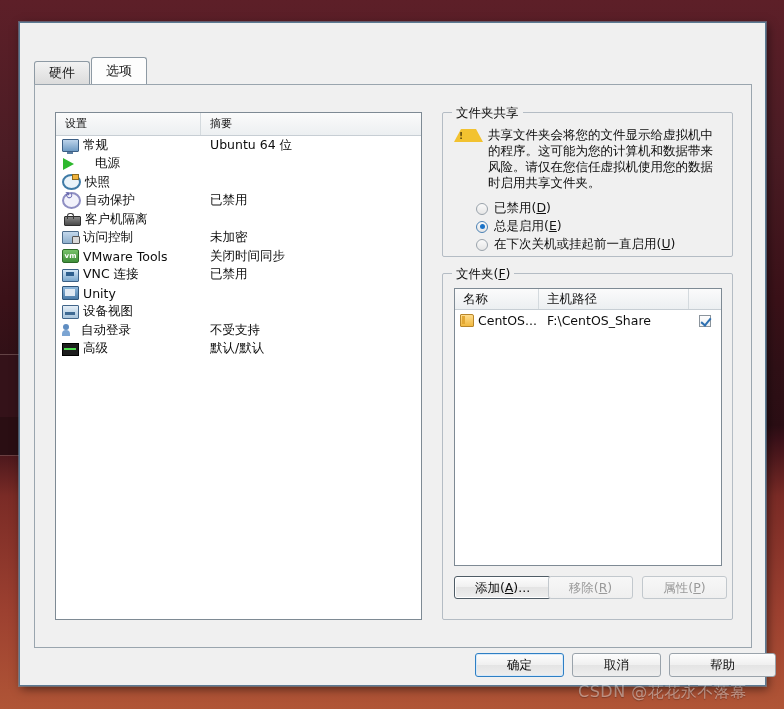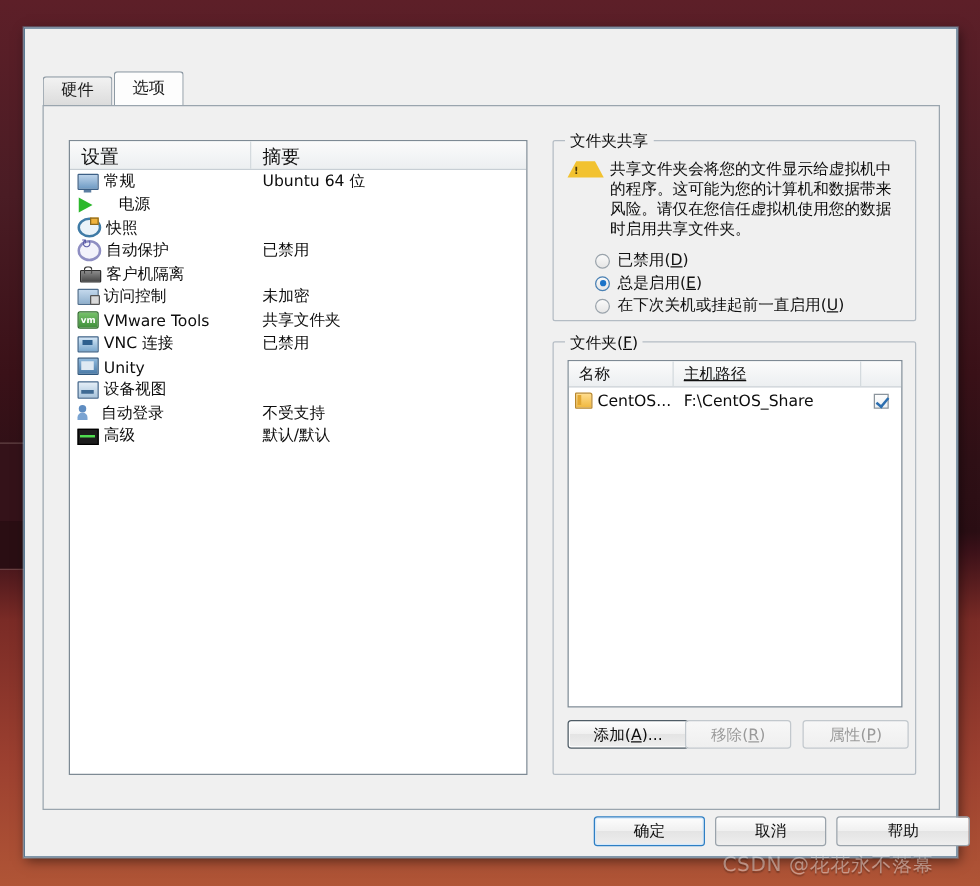--- a/index.html
+++ b/index.html
@@ -78,21 +78,21 @@
   
   #settings-list{
     position:absolute;left:20px;top:27px;width:367px;height:508px;
     background:#fff;border:1px solid #7e8a94;box-sizing:border-box;
     overflow:hidden;
   }
   #list-header{
     display:flex;height:22px;
     background:linear-gradient(180deg,#fbfbfb 0%,#eceff1 100%);
     border-bottom:1px solid #c7ced4;
-    font-size:15px;color:#111;
+    font-size:11px;color:#111;
   }
   #list-header .h{padding:3px 0 0 9px;box-sizing:border-box;}
   #list-header .h1{width:145px;border-right:1px solid #d4dade;}
   #list-header .h2{flex:1;}
   .list-row{
     display:flex;height:18.5px;align-items:center;font-size:12.5px;color:#0d0d0d;
     cursor:default;
   }
   .list-row .c1{width:145px;display:flex;align-items:center;padding-left:6px;box-sizing:border-box;}
   .list-row .c2{flex:1;padding-left:9px;box-sizing:border-box;}
@@ -159,21 +159,21 @@
 
   
   #folders-table{
     position:absolute;left:11px;top:14px;width:268px;height:278px;
     background:#fff;border:1px solid #7e8a94;box-sizing:border-box;overflow:hidden;
   }
   #ft-head{display:flex;height:20px;background:linear-gradient(180deg,#fbfbfb,#eceff1);
     border-bottom:1px solid #c7ced4;font-size:12.5px;color:#111;}
   #ft-head .th{padding:2px 0 0 8px;box-sizing:border-box;}
   #ft-head .th1{width:84px;border-right:1px solid #d4dade;}
-  #ft-head .th2{width:150px;border-right:1px solid #d4dade;text-decoration:underline;}
+  #ft-head .th2{width:150px;border-right:1px solid #d4dade;}
   #ft-head .th3{flex:1;}
   .ft-row{display:flex;height:21px;align-items:center;font-size:12.5px;color:#0d0d0d;}
   .ft-row .td{padding-left:8px;box-sizing:border-box;display:flex;align-items:center;}
   .ft-row .td1{width:84px;padding-left:5px;}
   .ft-row .td2{width:150px;}
   .ft-row .td3{flex:1;justify-content:center;padding-left:0;}
   .ic-foldery{width:12px;height:11px;flex:0 0 12px;margin-right:4px;position:relative;
     background:linear-gradient(180deg,#ffdd8e,#f0b83f);border:1px solid #b8862a;border-radius:1px 2px 1px 1px;}
   .ic-foldery:after{content:"";position:absolute;left:1px;top:1px;width:3px;height:8px;background:#e2a733;}
   .cbx{width:12px;height:12px;border:1px solid #8b949c;background:linear-gradient(180deg,#fdfdfd,#eef1f3);
@@ -276,21 +276,21 @@
             <span class="ic ic-access"></span>
             <span>访问控制</span>
           </div>
         <div class="c2">未加密</div>
       </div>
       <div class="list-row">
         <div class="c1">
             <span class="ic ic-vm">vm</span>
             <span>VMware Tools</span>
           </div>
-        <div class="c2">共享文件夹</div>
+        <div class="c2">关闭时间同步</div>
       </div>
       <div class="list-row">
         <div class="c1">
             <span class="ic ic-vnc"></span>
             <span>VNC 连接</span>
           </div>
         <div class="c2">已禁用</div>
       </div>
       <div class="list-row">
         <div class="c1">

